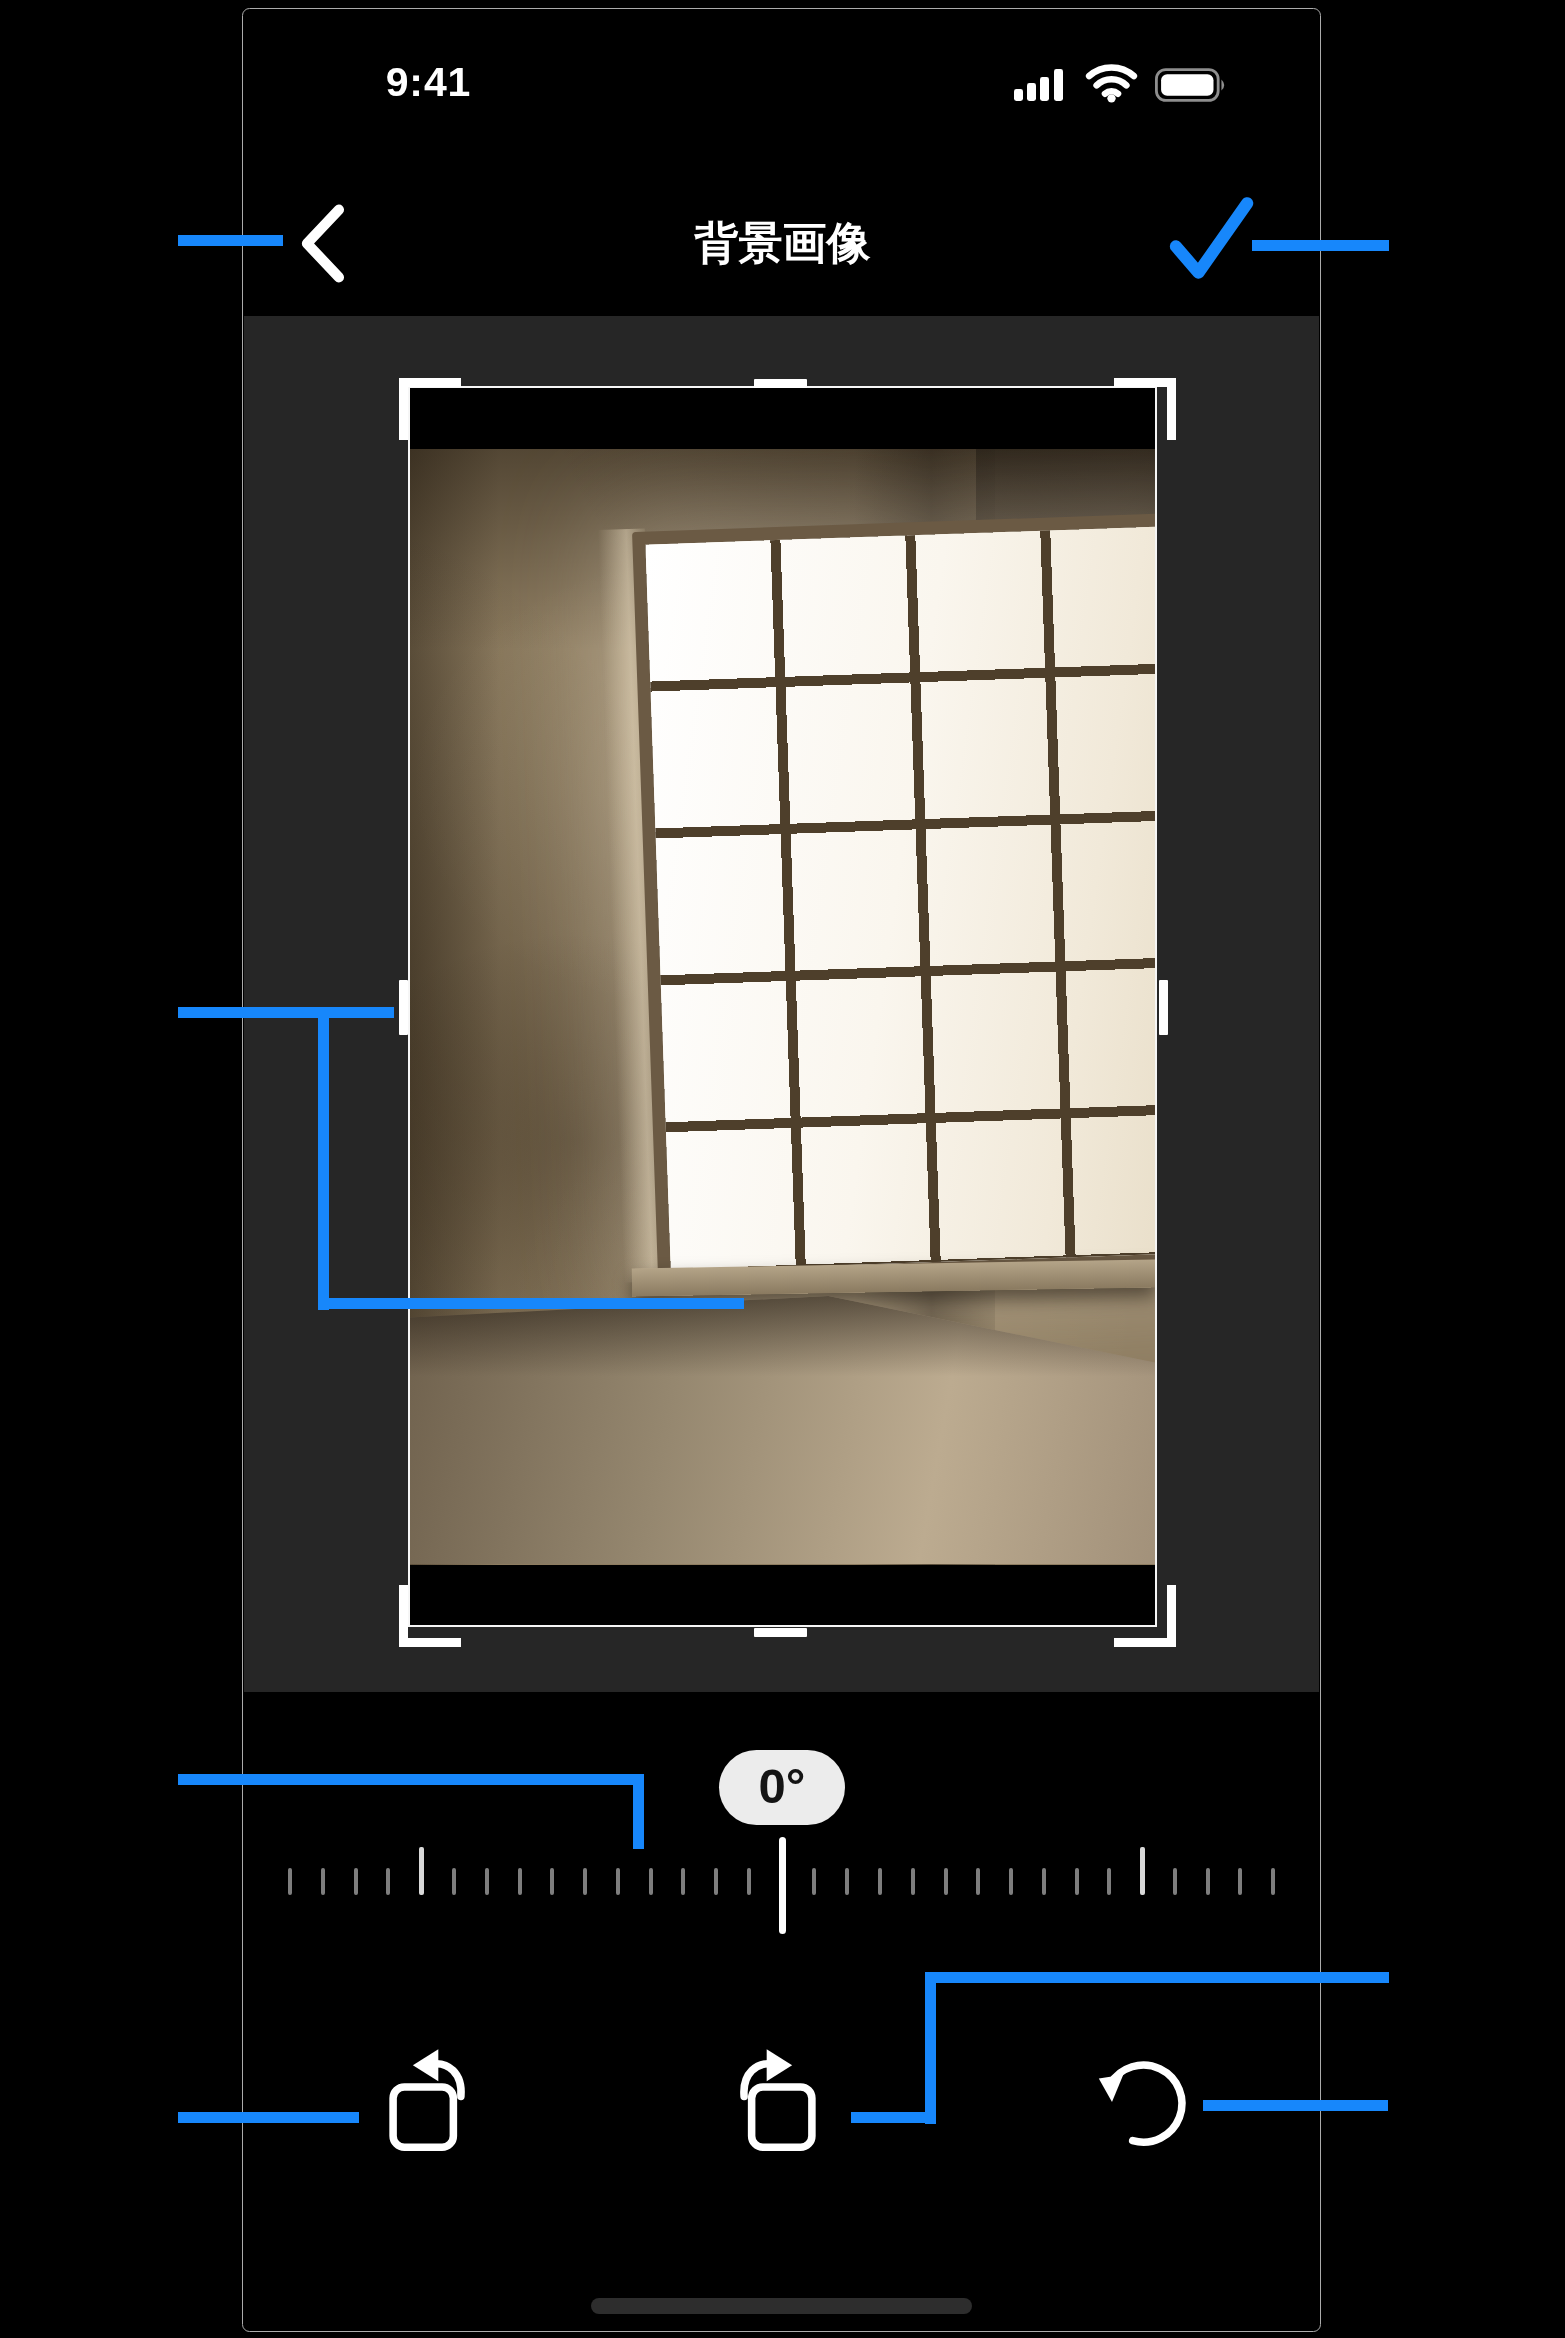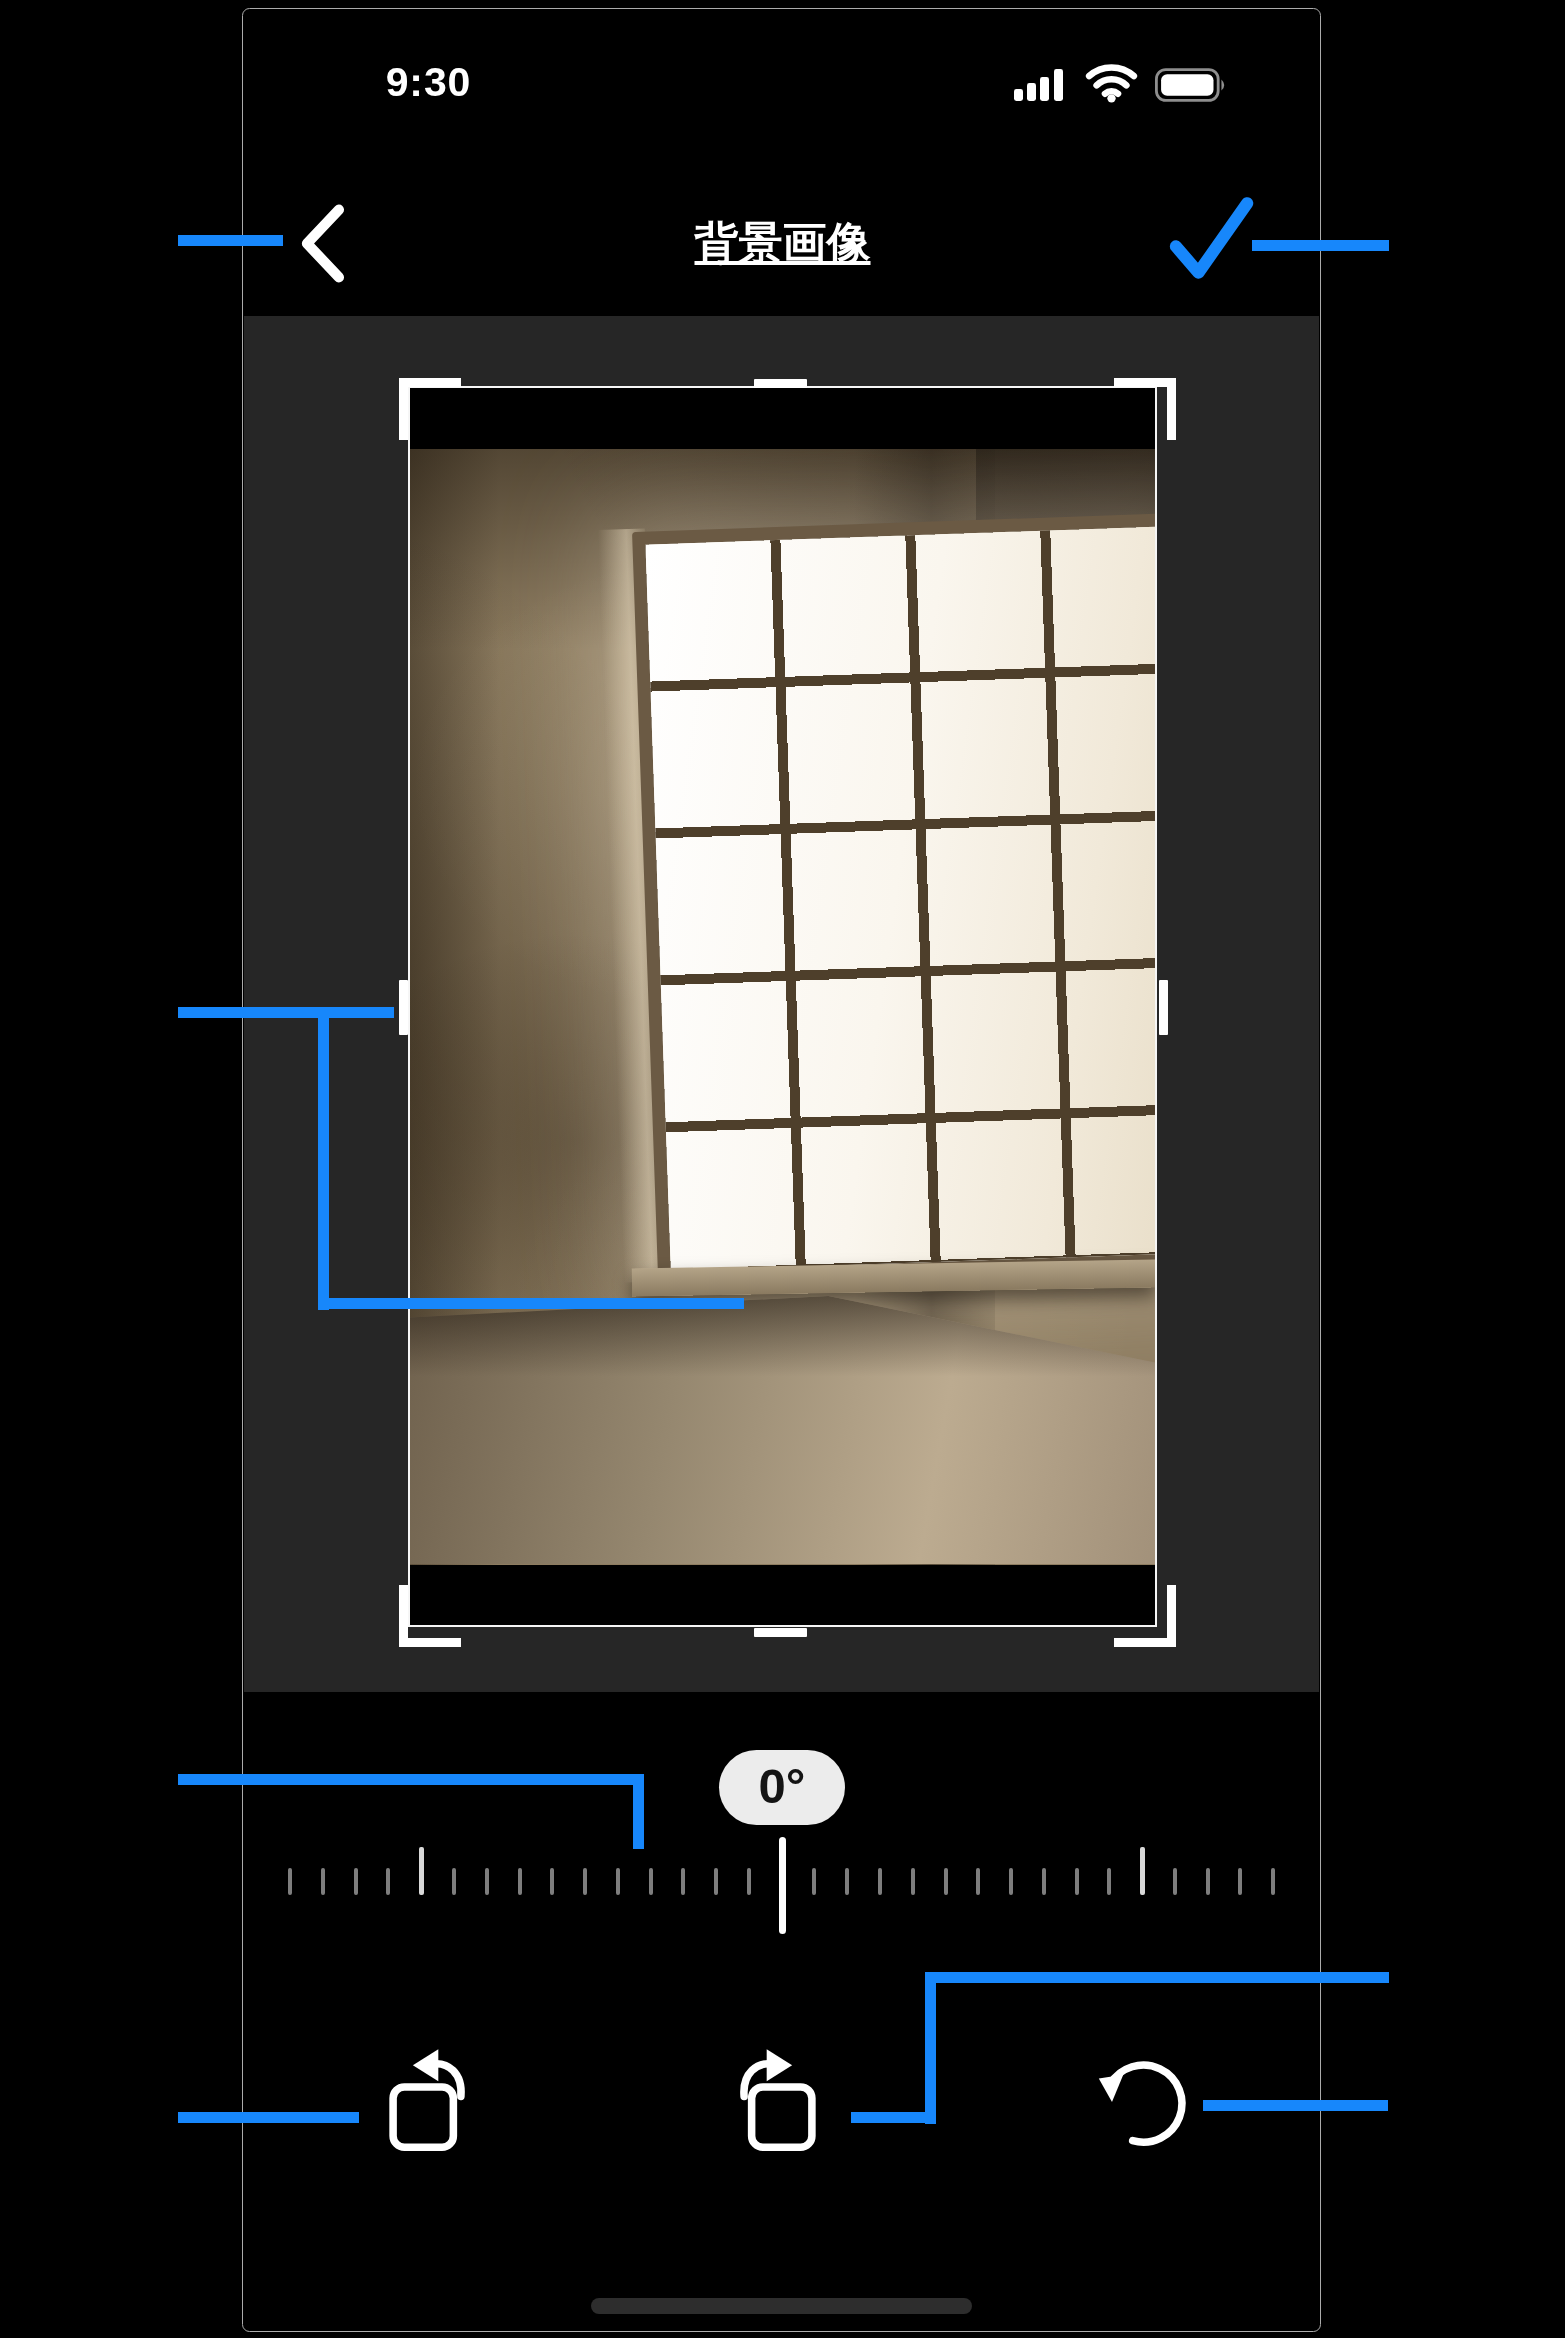--- a/index.html
+++ b/index.html
@@ -19,21 +19,21 @@
   
   #time{left:358px;top:58px;width:141px;height:49px;color:#fff;font-size:41px;font-weight:600;
     text-align:center;line-height:49px;letter-spacing:0.9px;z-index:3;}
   .sigbar{background:#fff;border-radius:2.4px;bottom:0;position:absolute;width:8.5px;}
   #signal{left:1014px;top:69px;width:49px;height:32px;z-index:3;}
   #wifi{left:1085px;top:62px;z-index:3;}
   #battery{left:1155px;top:68px;z-index:3;}
 
   
   #header-title{left:500px;top:215px;width:565px;height:56px;color:#fff;font-size:44px;
-    font-weight:700;text-align:center;line-height:56px;z-index:3;text-decoration:underline;}
+    font-weight:700;text-align:center;line-height:56px;z-index:3;}
   #back-button{left:292px;top:200px;width:60px;height:87px;z-index:4;cursor:pointer;}
   #confirm-button{left:1168px;top:192px;width:89px;height:90px;z-index:4;cursor:pointer;}
 
   
   #workspace{left:244px;top:316px;width:1075px;height:1376px;background:var(--ws-bg);z-index:2;}
   #media-box{left:410px;top:388px;width:745px;height:1239px;background:#000;overflow:hidden;z-index:3;}
   #photo{position:absolute;left:0;top:61px;width:745px;height:1116px;overflow:hidden;background:#8d7c60;}
   .wall{position:absolute;inset:0;
     background-image:
       radial-gradient(847px 659px at 85% -10%, rgba(30,20,8,.55), transparent 60%),
@@ -97,21 +97,21 @@
   
   .callout{position:absolute;background:var(--blue);z-index:20;}
 </style>
 </head>
 <body>
 
 <div id="stage">
 
   <div class="abs" id="phone-frame"></div>
 
-  <div class="abs" id="time">9:30</div>
+  <div class="abs" id="time">9:41</div>
   <div class="abs" id="signal">
     <span class="sigbar" style="left:0;height:12.2px"></span>
     <span class="sigbar" style="left:13px;height:18px"></span>
     <span class="sigbar" style="left:26px;height:24.5px"></span>
     <span class="sigbar" style="left:40px;height:32px"></span>
   </div>
   <svg class="abs" id="wifi" width="53" height="41" viewBox="0 0 56 44">
     <path d="M4 15 A 36 36 0 0 1 52 15" fill="none" stroke="#fff" stroke-width="7" stroke-linecap="round"></path>
     <path d="M12 25 A 23 23 0 0 1 44 25" fill="none" stroke="#fff" stroke-width="7" stroke-linecap="round"></path>
     <path d="M21 34 A 11 11 0 0 1 35 34" fill="none" stroke="#fff" stroke-width="7" stroke-linecap="round"></path>

